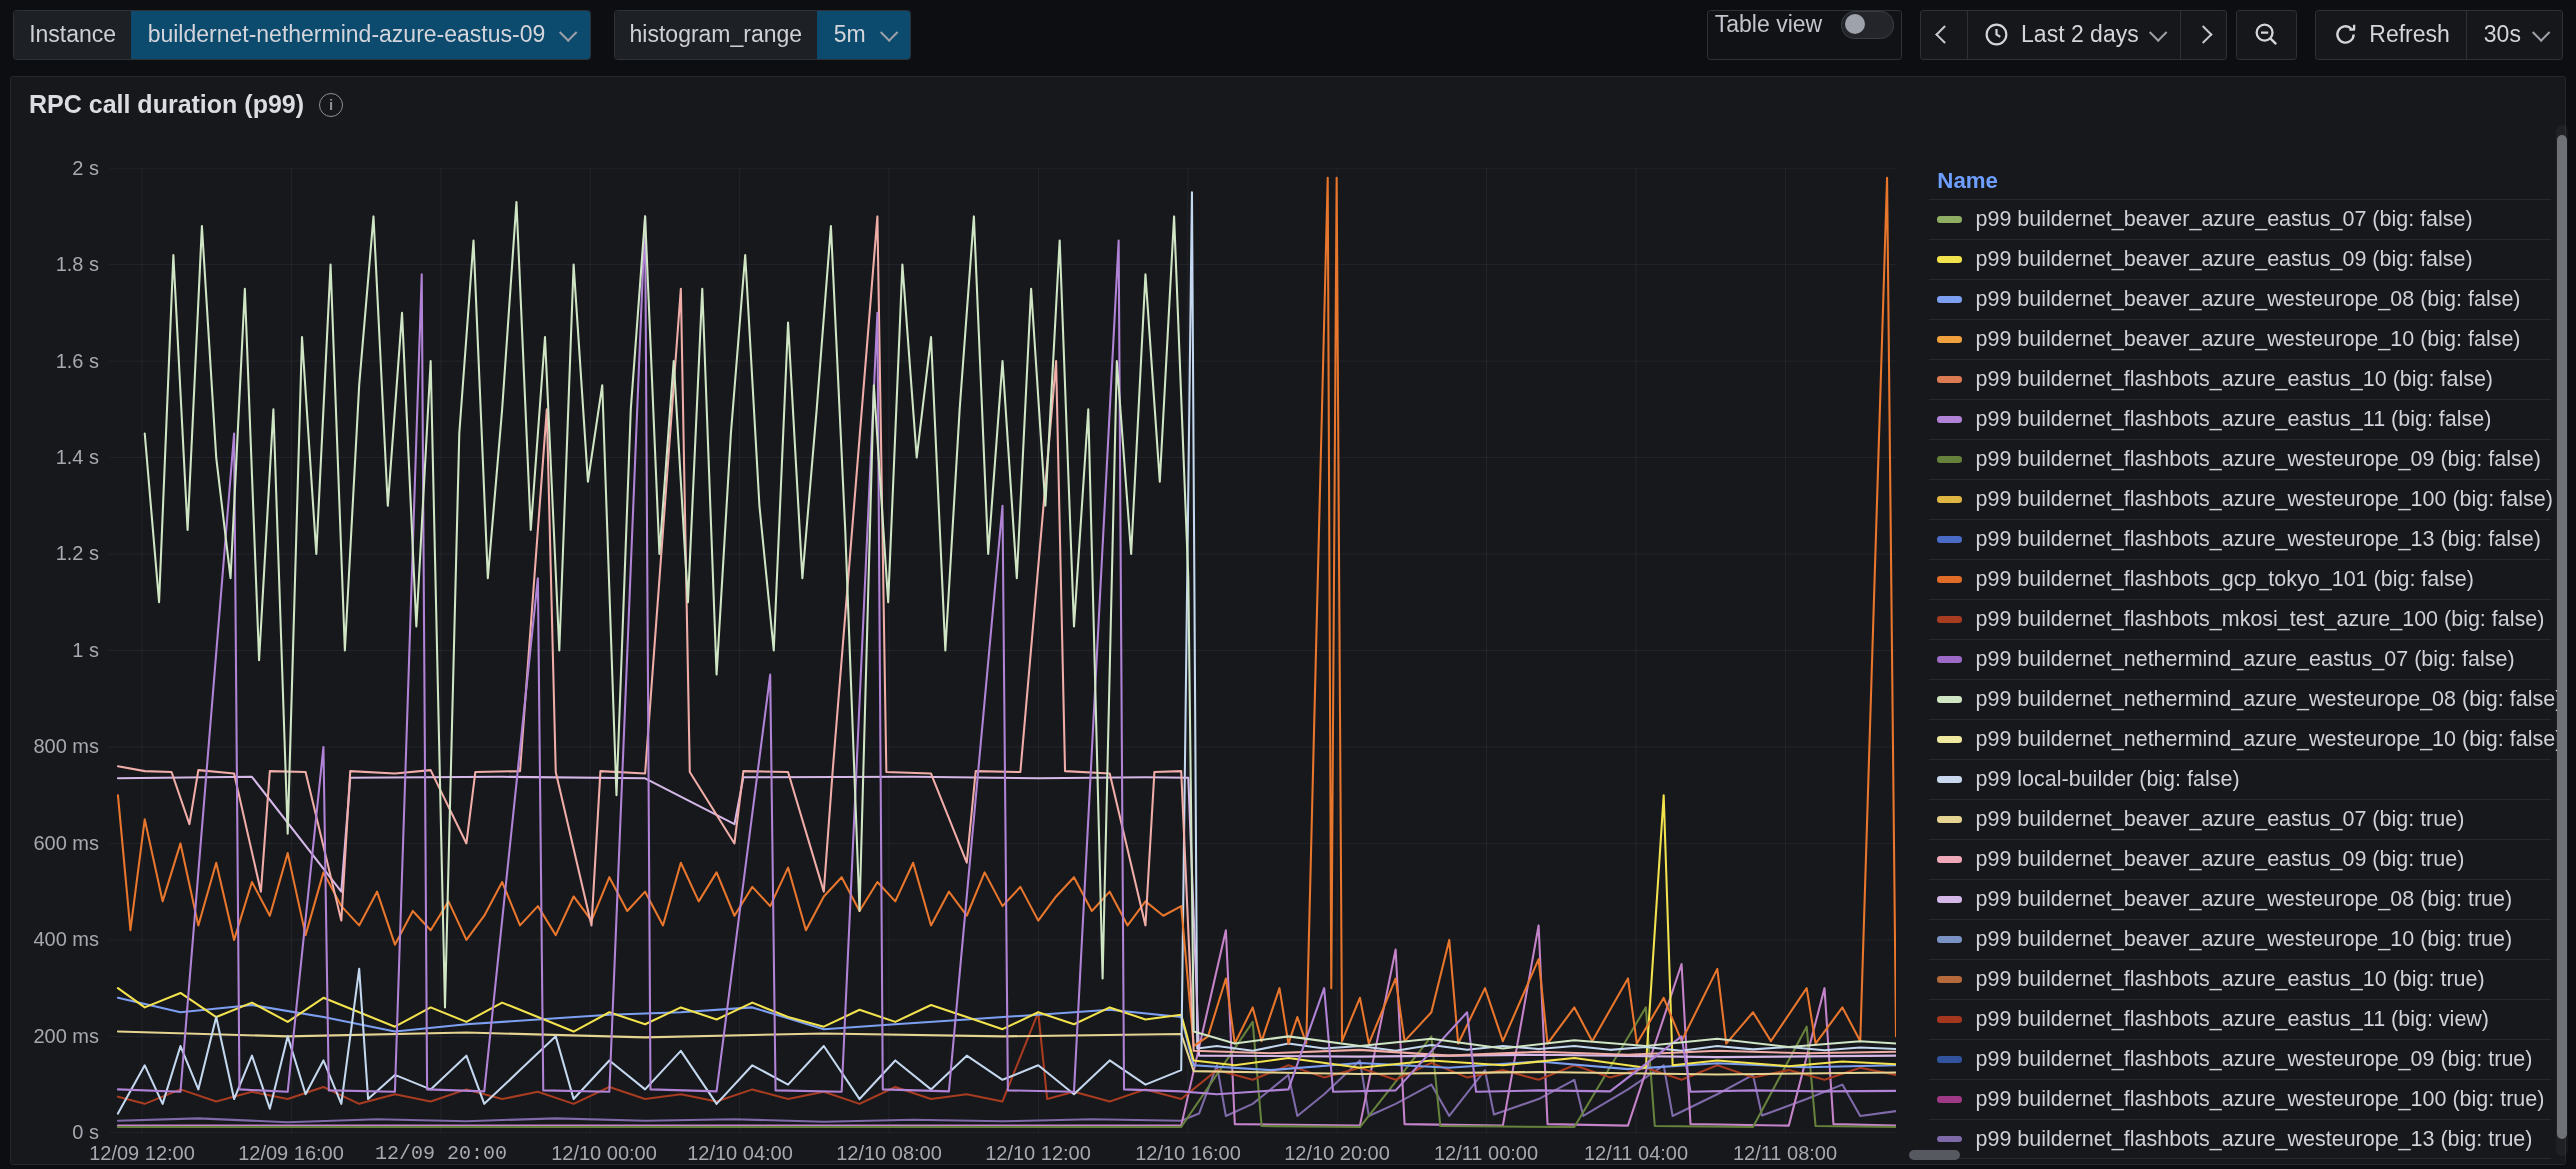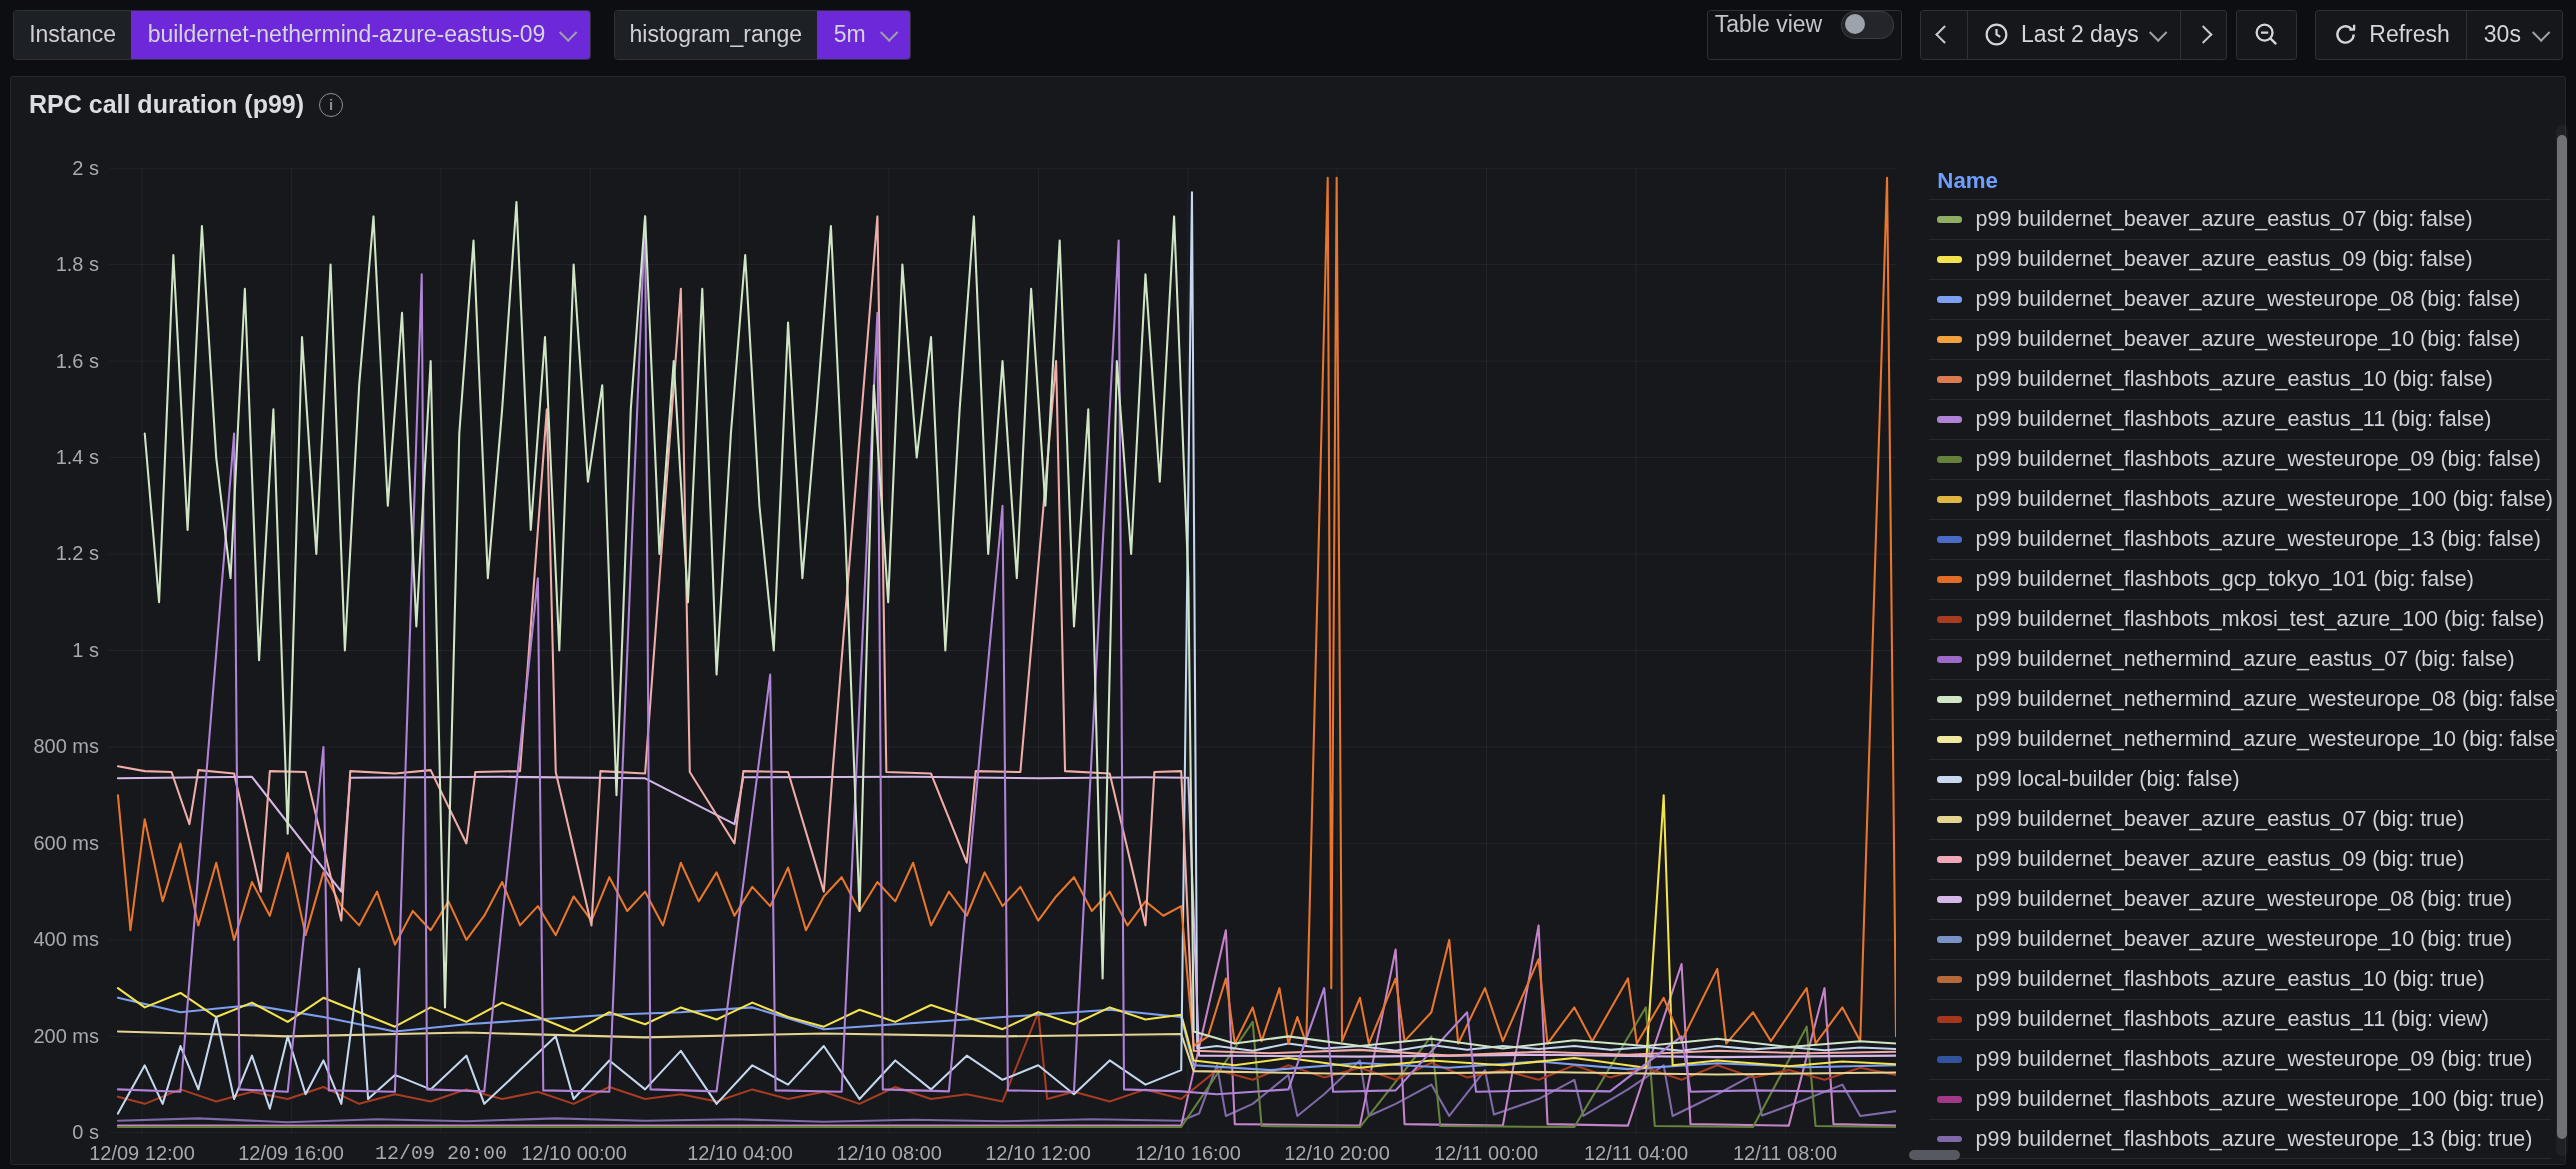--- a/index.html
+++ b/index.html
@@ -2,21 +2,21 @@
 <html style="font-size:13.2px"><head>
 <meta charset="utf-8">
 <style>
   html,body{margin:0;padding:0;width:2576px;height:1170px;background:#0d0e12;overflow:hidden;
     font-family:"Liberation Sans","DejaVu Sans",sans-serif;color:#c8c9d0;}
   
   .toolbar{position:absolute;left:0;top:0;width:2576px;height:69px;display:flex;align-items:center;
     padding:0 13.2px;box-sizing:border-box;gap:23px;}
   .var-group{display:flex;align-items:stretch;height:48px;border:0.8px solid #2e3136;border-radius:3.3px;overflow:hidden;}
   .var-label{display:flex;align-items:center;padding:0 15px;background:#1d2025;font-size:23px;color:#cfd0d6;}
-  .var-value{display:flex;align-items:center;gap:15px;padding:0 16.5px;background:#6d28d9;font-size:23px;color:#d4d5da;cursor:pointer;}
+  .var-value{display:flex;align-items:center;gap:15px;padding:0 16.5px;background:#0c4a6e;font-size:23px;color:#d4d5da;cursor:pointer;}
   .chev{width:10.8px;height:10.8px;border-right:2.1px solid #9da0a8;border-bottom:2.1px solid #9da0a8;
     transform:rotate(45deg) translateY(-2.5px);display:inline-block;}
   .chev-left{width:10.8px;height:10.8px;border-left:2.1px solid #c8c9d0;border-bottom:2.1px solid #c8c9d0;
     transform:rotate(45deg);display:inline-block;}
   .chev-right{width:10.8px;height:10.8px;border-right:2.1px solid #c8c9d0;border-top:2.1px solid #c8c9d0;
     transform:rotate(45deg);display:inline-block;}
   .right-cluster{margin-left:auto;display:flex;align-items:center;gap:18px;}
   .tableview{display:flex;align-items:flex-start;gap:19px;height:48px;padding:0 7px;border:0.8px solid #2e3136;
     border-radius:3.3px;font-size:23px;color:#c4c5cc;background:#101216;}
   .toggle{width:51px;height:26.5px;border-radius:13.2px;background:#23252b;border:0.8px solid #3a3d44;position:relative;cursor:pointer;}
@@ -172,21 +172,21 @@
       <div class="y-tick" style="top: 566px;">800 ms</div>
       <div class="y-tick" style="top: 663px;">600 ms</div>
       <div class="y-tick" style="top: 759px;">400 ms</div>
       <div class="y-tick" style="top: 856px;">200 ms</div>
       <div class="y-tick" style="top: 952px;">0 s</div>
     </div>
   <div id="x-labels" style="position:absolute;left:98px;top:1065px;width:1787px;height:25px;">
       <div class="x-tick" style="left: -58px;">12/09 12:00</div>
       <div class="x-tick" style="left: 91px;">12/09 16:00</div>
       <div class="x-tick" style="left: 241px; font-family: Liberation Mono, monospace;">12/09 20:00</div>
-      <div class="x-tick" style="left: 374px;">12/10 00:00</div>
+      <div class="x-tick" style="left: 404px;">12/10 00:00</div>
       <div class="x-tick" style="left: 540px;">12/10 04:00</div>
       <div class="x-tick" style="left: 689px;">12/10 08:00</div>
       <div class="x-tick" style="left: 838px;">12/10 12:00</div>
       <div class="x-tick" style="left: 988px;">12/10 16:00</div>
       <div class="x-tick" style="left: 1137px;">12/10 20:00</div>
       <div class="x-tick" style="left: 1286px;">12/11 00:00</div>
       <div class="x-tick" style="left: 1436px;">12/11 04:00</div>
       <div class="x-tick" style="left: 1585px;">12/11 08:00</div>
     </div>
 

